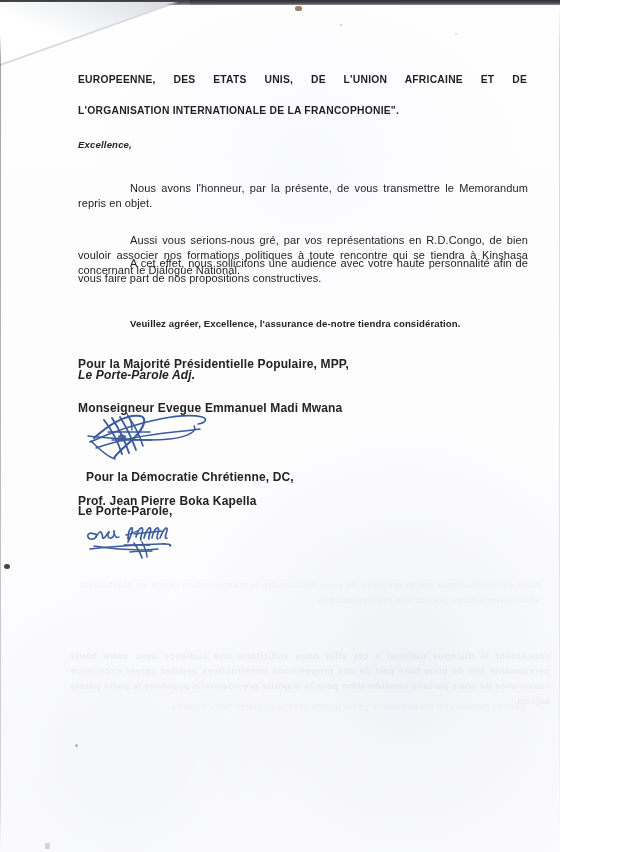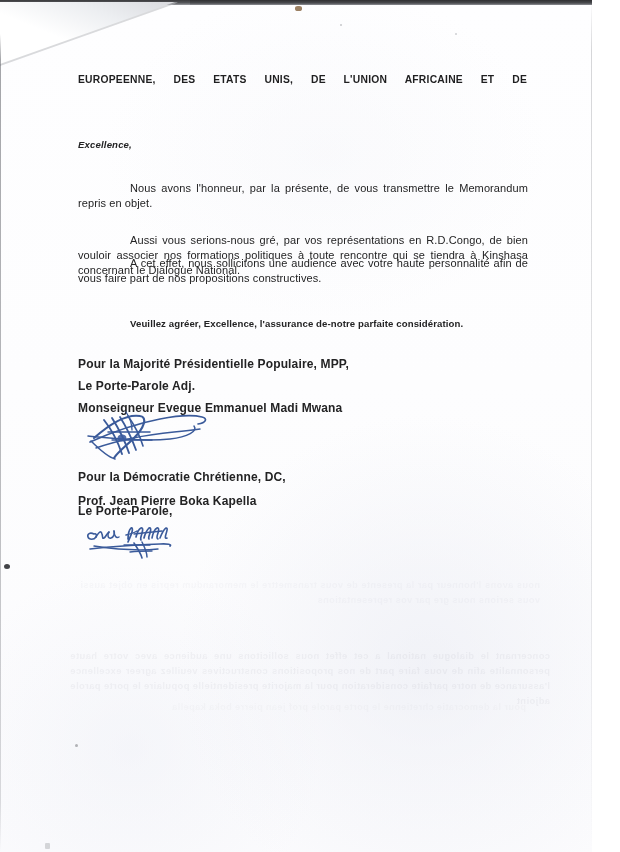--- a/index.html
+++ b/index.html
@@ -9,21 +9,20 @@
   }
 
   .page {
     position: relative;
     width: 560px;
     height: 852px;
     overflow: hidden;
     background: #ffffff;
     font-family: "Liberation Sans", sans-serif;
     color: #1c1c1c;
-    padding-left: 32px;
   }
 
   
   .paper {
     position: absolute;
     inset: 0;
     background:
       linear-gradient(180deg, #fefeff 0%, #fdfdfe 45%, #fbfbfd 100%);
   }
 
@@ -168,24 +167,24 @@
     position: absolute;
     left: 78px;
     font-size: 12px;
     font-weight: bold;
     letter-spacing: .15px;
     color: #232324;
     white-space: nowrap;
   }
 
   .b1-org  { top: 357px; }
-  .b1-role { top: 379px; }
+  .b1-role { top: 368px; font-style: italic; }
   .b1-name { top: 401px; }
 
-  .b2-org  { top: 470px; }
+  .b2-org  { top: 470px; margin-left: 8px; }
   .b2-role { top: 504px; }
   .b2-name { top: 494px; }
 
   
   .signature {
     position: absolute;
     pointer-events: none;
   }
   .sig-1 { left: 82px; top: 408px; }
   .sig-2 { left: 84px; top: 525px; }
@@ -256,35 +255,36 @@
     majorite presidentielle populaire le porte parole adjoint
   </div>
   <div class="ghost-block ghost-c" aria-hidden="true">
     pour la democratie chretienne le porte parole prof jean pierre boka kapella
   </div>
 
   <div class="content">
 
     <div class="heading">
       <span class="just-line">EUROPEENNE, DES ETATS UNIS, DE L'UNION AFRICAINE ET DE</span>
+      <span>L'ORGANISATION INTERNATIONALE DE LA FRANCOPHONIE".</span>
     </div>
 
     <div class="salutation">Excellence,</div>
 
     <div class="para para-1 last-justified">
       <span>Nous avons l'honneur, par la présente, de vous transmettre le Memorandum repris en objet.</span>
     </div>
 
     <div class="para para-2">Aussi vous serions-nous gré, par vos représentations en R.D.Congo,  de bien vouloir associer nos formations politiques à toute rencontre qui se tiendra à Kinshasa concernant le Dialogue National.</div>
 
     <div class="para para-3 last-justified">
       <span>A cet effet, nous sollicitons une audience avec votre haute personnalité afin de vous faire part de nos propositions constructives.</span>
     </div>
 
-    <div class="closing">Veuillez agréer, Excellence, l'assurance de-notre parfaite considération.</div>
+    <div class="closing">Veuillez agréer, Excellence, l'assurance de-notre tiendra considération.</div>
 
     <div class="sig-line b1-org">Pour la Majorité Présidentielle Populaire, MPP,</div>
     <div class="sig-line b1-role">Le Porte-Parole Adj.</div>
     <div class="sig-line b1-name">Monseigneur Evegue Emmanuel Madi Mwana</div>
 
     <div class="signature sig-1">
       <svg width="160" height="52" viewBox="0 0 160 52" fill="none">
         <g stroke="#3a5a9a" fill="none" stroke-linecap="round" stroke-linejoin="round">
           <path d="M12 30 C30 14, 46 6, 58 8 C66 9, 62 20, 52 30 C44 38, 36 44, 32 50" stroke-width="2.1"></path>
           <path d="M22 12 C30 22, 36 34, 40 46" stroke-width="1.9"></path>

